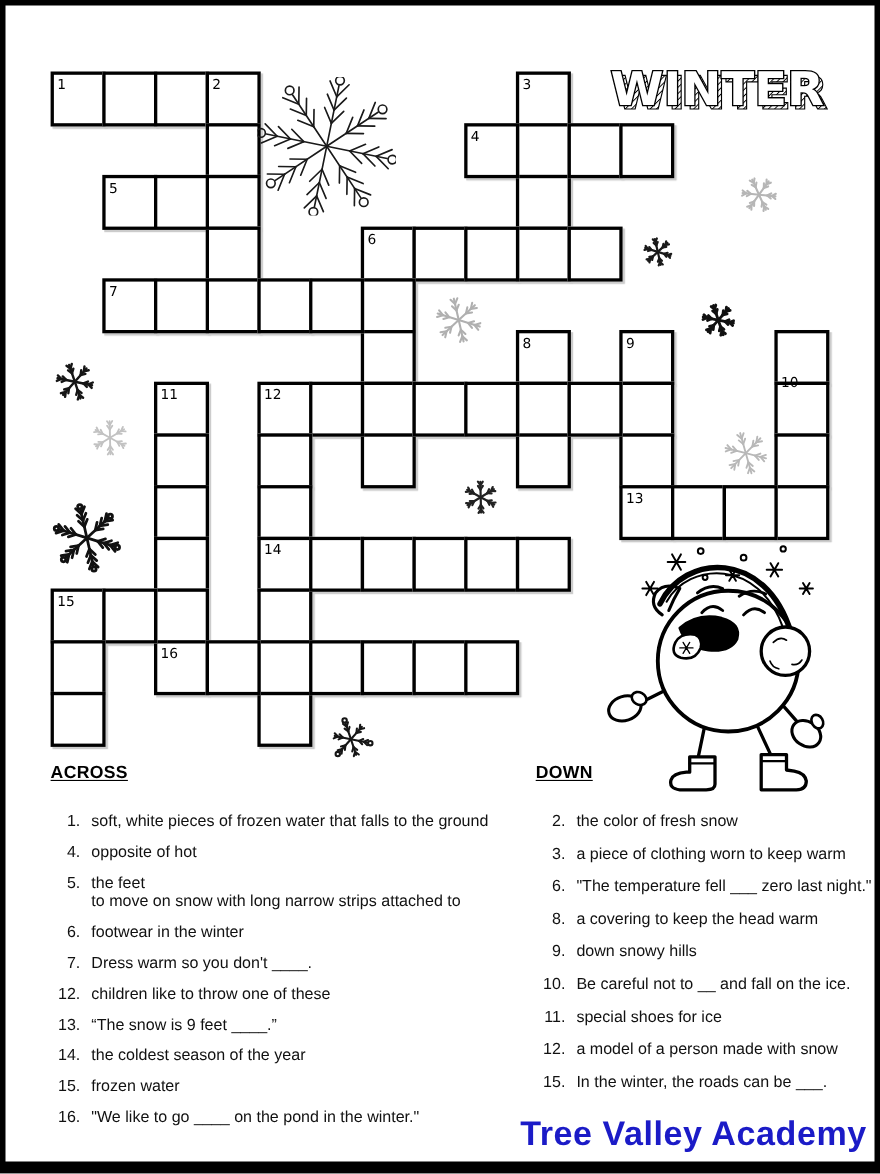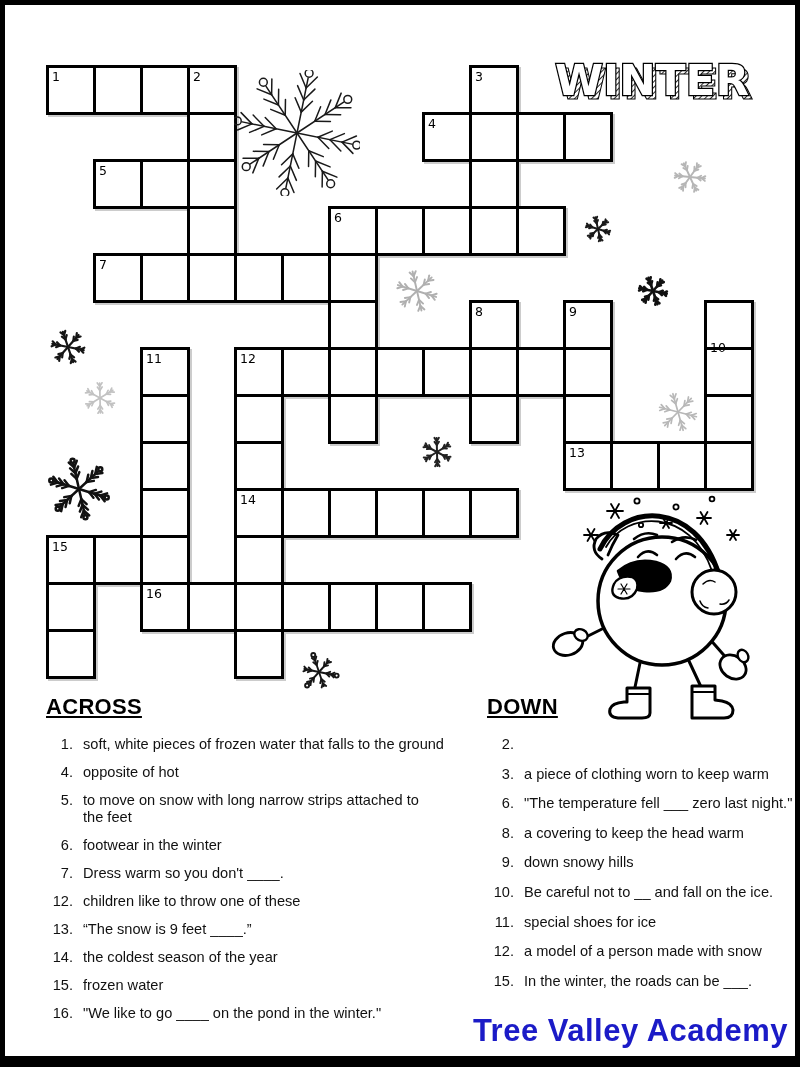--- a/index.html
+++ b/index.html
@@ -11,22 +11,22 @@
   .grid-layer{position:absolute;left:0;top:0;width:800px;height:1067px;
               filter:drop-shadow(2.5px 2.5px 0 #cccccc);}
   .cell{position:absolute;background:#fff;border:3px solid #000;box-sizing:border-box;}
   .cellnum{position:absolute;font-size:12.5px;line-height:13px;color:#000;
            font-family:"DejaVu Sans",sans-serif;z-index:6;}
   .flake{position:absolute;z-index:2;}
   .character-svg{position:absolute;left:540px;top:489px;z-index:3;}
   .clues{position:absolute;color:#111;}
   .clues-across{left:46px;top:694px;width:414px;}
   .clues-down{left:487px;top:694px;width:306px;}
-  .clue-header{font-size:22px;font-weight:bold;text-decoration:underline;
-               text-underline-offset:2px;margin-bottom:16px;letter-spacing:.3px;color:#000;}
+  .clue-header{font-size:16px;font-weight:bold;text-decoration:underline;
+               text-underline-offset:2px;margin-bottom:27px;letter-spacing:.3px;color:#000;}
   .clue{display:flex;font-size:14.6px;line-height:16.6px;margin-bottom:11.5px;}
   .clues-down .clue{margin-bottom:13px;}
   .cnum{width:27px;text-align:right;margin-right:10px;flex:none;}
   .ctext{flex:1;}
   .ctext .jline{text-align:justify;text-align-last:justify;}
   .brand{position:absolute;right:12px;top:1013px;font-weight:bold;font-size:31px;
          letter-spacing:.5px;z-index:5;}
 </style>
 </head>
 <body>
@@ -629,22 +629,22 @@
         </div>
         <div class="clue">
           <div class="cnum">4.</div>
           <div class="ctext">
             <div>opposite of hot</div>
           </div>
         </div>
         <div class="clue">
           <div class="cnum">5.</div>
           <div class="ctext">
+            <div>the feet</div>
             <div>to move on snow with long narrow strips attached to</div>
-            <div>the feet</div>
           </div>
         </div>
         <div class="clue">
           <div class="cnum">6.</div>
           <div class="ctext">
             <div>footwear in the winter</div>
           </div>
         </div>
         <div class="clue">
           <div class="cnum">7.</div>
@@ -683,20 +683,23 @@
           </div>
         </div>
       </div>
   </div>
 
   <div class="clues clues-down">
     <div class="clue-header">DOWN</div>
     <div id="down-list">
         <div class="clue">
           <div class="cnum">2.</div>
+          <div class="ctext">
+            <div>the color of fresh snow</div>
+          </div>
         </div>
         <div class="clue">
           <div class="cnum">3.</div>
           <div class="ctext">
             <div>a piece of clothing worn to keep warm</div>
           </div>
         </div>
         <div class="clue">
           <div class="cnum">6.</div>
           <div class="ctext">

